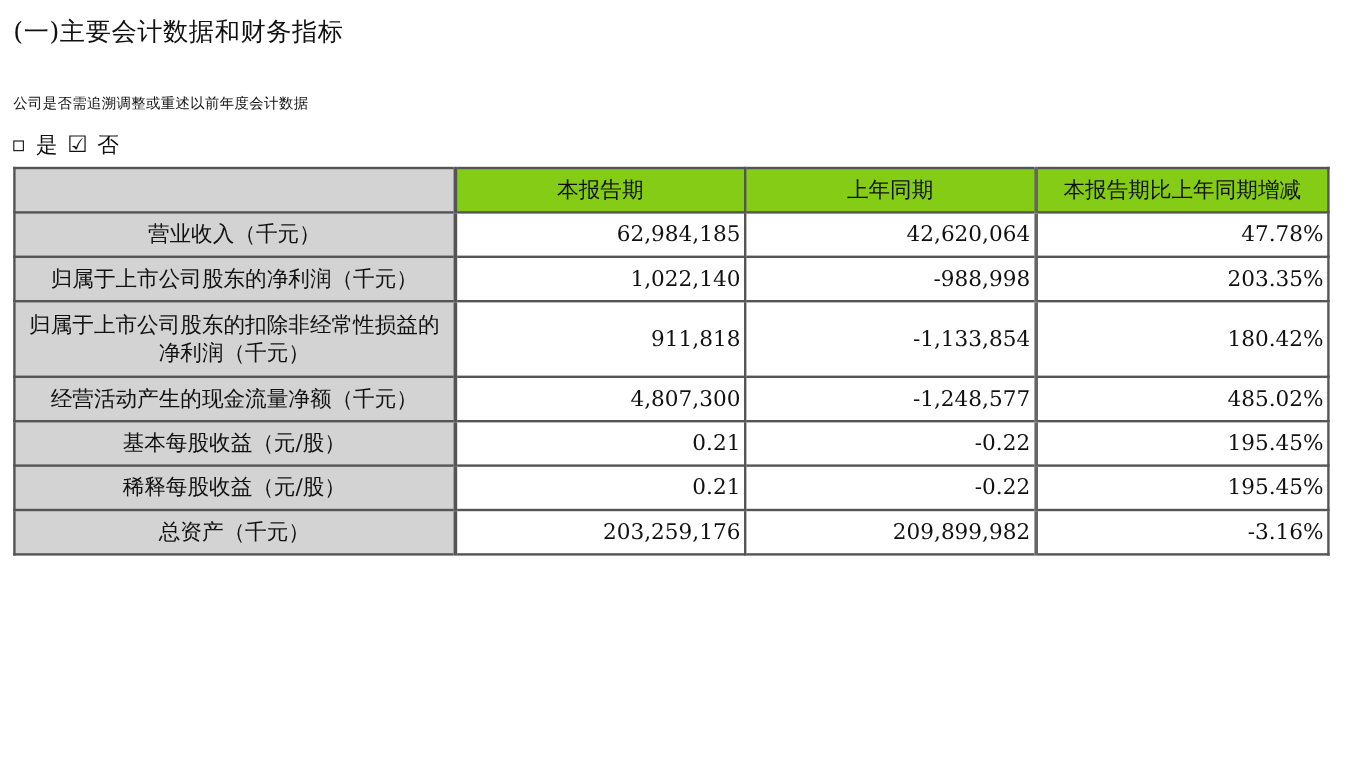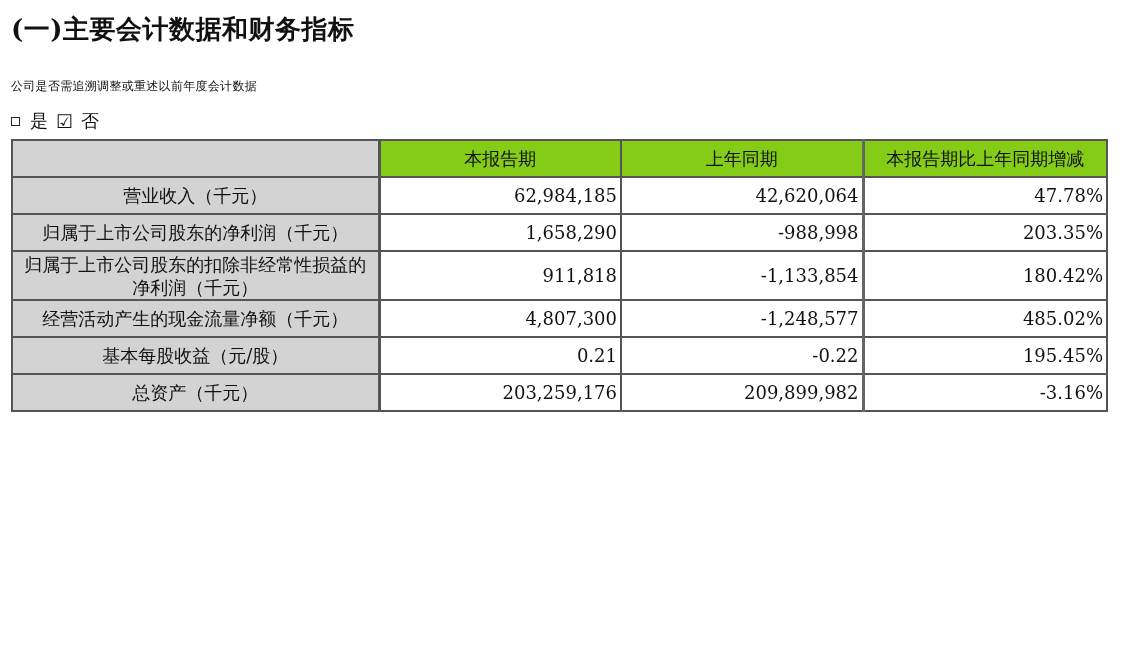--- a/index.html
+++ b/index.html
@@ -12,22 +12,22 @@
     height: 653px;
     position: relative;
     overflow: hidden;
     font-family: "DejaVu Serif", "Liberation Serif", serif;
     color: #111111;
   }
   .section-title {
     position: absolute;
     left: 11px;
     top: 12px;
-    font-size: 26px;
-    font-weight: bold;
+    font-size: 21px;
+    font-weight: normal;
     letter-spacing: 0.5px;
     white-space: nowrap;
   }
   .question {
     position: absolute;
     left: 11px;
     top: 78px;
     font-size: 12px;
     white-space: nowrap;
     letter-spacing: 0.3px;
@@ -84,21 +84,21 @@
   }
   td.num-cell {
     background: #ffffff;
     text-align: right;
     margin-left: 48px;
   }
   td.col3 {
     border-left: 3px solid #666 !important;
   }
   tr.h1 { height: 37px; }
-  tr.h2 { height: 49px; }
+  tr.h2 { height: 63px; }
 </style>
 </head>
 <body>
 
 <div class="section-title">(一)主要会计数据和财务指标</div>
 
 <div class="question">公司是否需追溯调整或重述以前年度会计数据</div>
 
 <div class="options">
   <span class="opt-box unchecked"></span>
@@ -122,21 +122,21 @@
       <td class="head-cell col3">本报告期比上年同期增减</td>
     </tr>
     <tr class="h1">
       <td class="label-cell">营业收入（千元）</td>
       <td class="num-cell">62,984,185</td>
       <td class="num-cell">42,620,064</td>
       <td class="num-cell col3">47.78%</td>
     </tr>
     <tr class="h1">
       <td class="label-cell">归属于上市公司股东的净利润（千元）</td>
-      <td class="num-cell">1,658,290</td>
+      <td class="num-cell">1,022,140</td>
       <td class="num-cell">-988,998</td>
       <td class="num-cell col3">203.35%</td>
     </tr>
     <tr class="h2">
       <td class="label-cell">归属于上市公司股东的扣除非经常性损益的净利润（千元）</td>
       <td class="num-cell">911,818</td>
       <td class="num-cell">-1,133,854</td>
       <td class="num-cell col3">180.42%</td>
     </tr>
     <tr class="h1">
@@ -145,19 +145,25 @@
       <td class="num-cell">-1,248,577</td>
       <td class="num-cell col3">485.02%</td>
     </tr>
     <tr class="h1">
       <td class="label-cell">基本每股收益（元/股）</td>
       <td class="num-cell">0.21</td>
       <td class="num-cell">-0.22</td>
       <td class="num-cell col3">195.45%</td>
     </tr>
     <tr class="h1">
+      <td class="label-cell">稀释每股收益（元/股）</td>
+      <td class="num-cell">0.21</td>
+      <td class="num-cell">-0.22</td>
+      <td class="num-cell col3">195.45%</td>
+    </tr>
+    <tr class="h1">
       <td class="label-cell">总资产（千元）</td>
       <td class="num-cell">203,259,176</td>
       <td class="num-cell">209,899,982</td>
       <td class="num-cell col3">-3.16%</td>
     </tr>
   </tbody>
 </table>
 
 </body></html>

